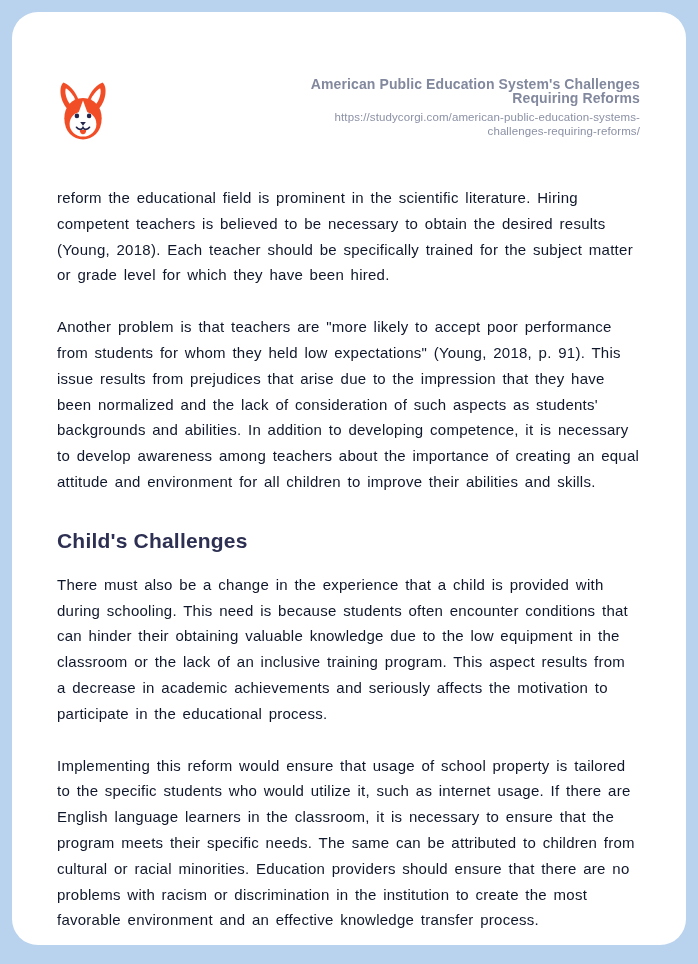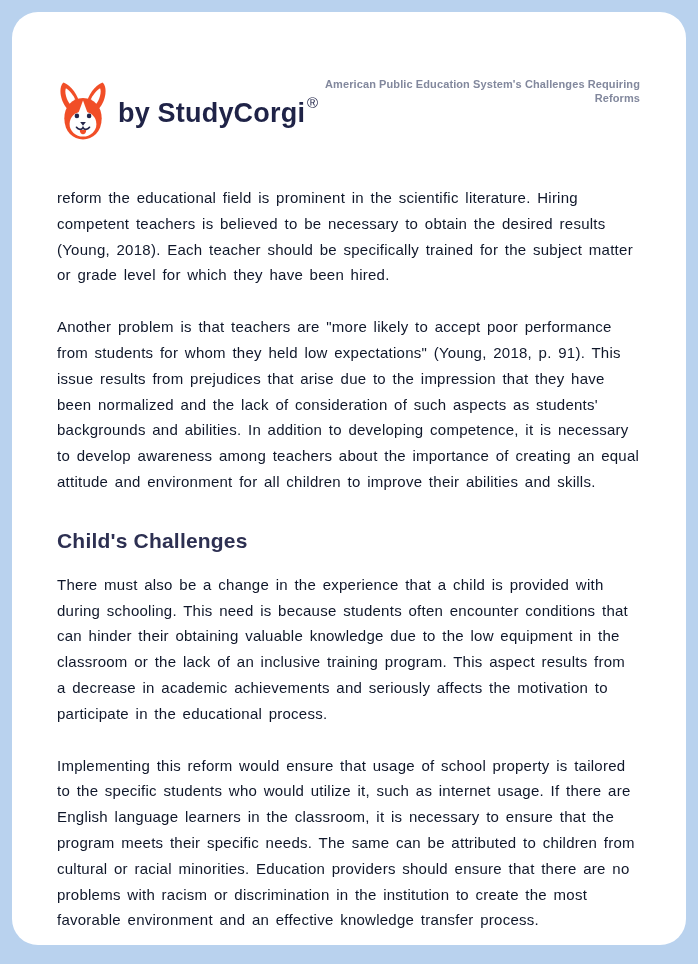--- a/index.html
+++ b/index.html
@@ -44,21 +44,21 @@
     color: #1f2347;
     vertical-align: 14px;
     margin-left: 2px;
   }
   .doc-meta {
     width: 346px;
     text-align: right;
     padding-top: 7px;
   }
   .doc-title {
-    font-size: 11px;
+    font-size: 14px;
     font-weight: bold;
     color: #82889d;
     line-height: 14px;
     letter-spacing: 0.1px;
   }
   .doc-url {
     margin-top: 6px;
     font-size: 11.5px;
     font-weight: normal;
     color: #8b91a5;
@@ -109,25 +109,25 @@
 
         <circle cx="24.5" cy="44" r="2.8" fill="#23264a"></circle>
         <circle cx="39.5" cy="44" r="2.8" fill="#23264a"></circle>
 
         <path d="M28.5 51.5 L35.5 51.5 L32 56 Z" fill="#23264a"></path>
 
         <path d="M24 58 C26.5 61.5 30.5 61.5 32 58.5 C33.5 61.5 37.5 61.5 40 58" stroke="#23264a" stroke-width="2" fill="none" stroke-linecap="round"></path>
 
         <path d="M28 61.5 C28 68.5 36 68.5 36 61.5 Z" fill="#f14e27"></path>
       </svg>
-      <div class="brand-name"><span>by StudyCorgi</span><span class="reg-mark">®</span></div>
     </div>
 
     <div class="doc-meta">
       <div class="doc-title">American Public Education System's Challenges Requiring Reforms</div>
+      <div class="doc-url">https://studycorgi.com/american-public-education-systems-challenges-requiring-reforms/</div>
     </div>
 
   </div>
 
   <div class="content">
     <p>reform the educational field is prominent in the scientific literature. Hiring competent teachers is believed to be necessary to obtain the desired results (Young, 2018). Each teacher should be specifically trained for the subject matter or grade level for which they have been hired.</p>
     <p>Another problem is that teachers are "more likely to accept poor performance from students for whom they held low expectations" (Young, 2018, p. 91). This issue results from prejudices that arise due to the impression that they have been normalized and the lack of consideration of such aspects as students' backgrounds and abilities. In addition to developing competence, it is necessary to develop awareness among teachers about the importance of creating an equal attitude and environment for all children to improve their abilities and skills.</p>
     <h2>Child's Challenges</h2>
     <p>There must also be a change in the experience that a child is provided with during schooling. This need is because students often encounter conditions that can hinder their obtaining valuable knowledge due to the low equipment in the classroom or the lack of an inclusive training program. This aspect results from a decrease in academic achievements and seriously affects the motivation to participate in the educational process.</p>
     <p>Implementing this reform would ensure that usage of school property is tailored to the specific students who would utilize it, such as internet usage. If there are English language learners in the classroom, it is necessary to ensure that the program meets their specific needs. The same can be attributed to children from cultural or racial minorities. Education providers should ensure that there are no problems with racism or discrimination in the institution to create the most favorable environment and an effective knowledge transfer process.</p>

